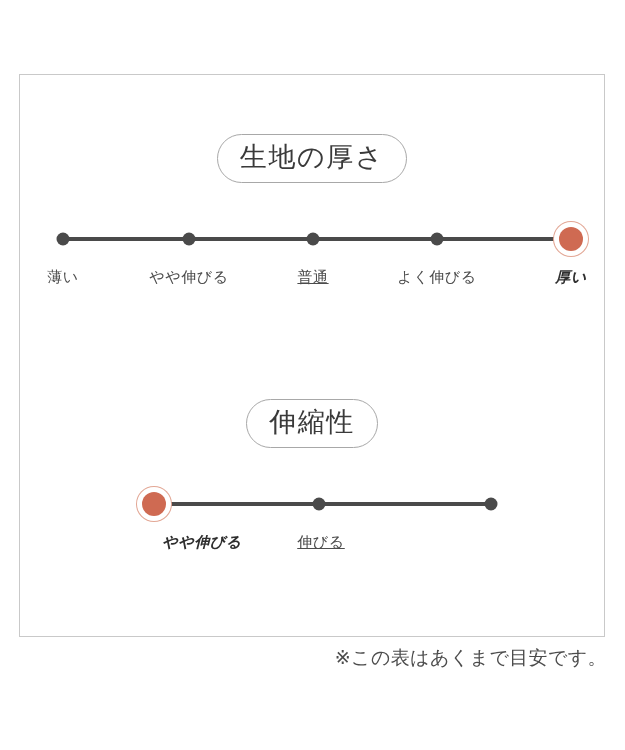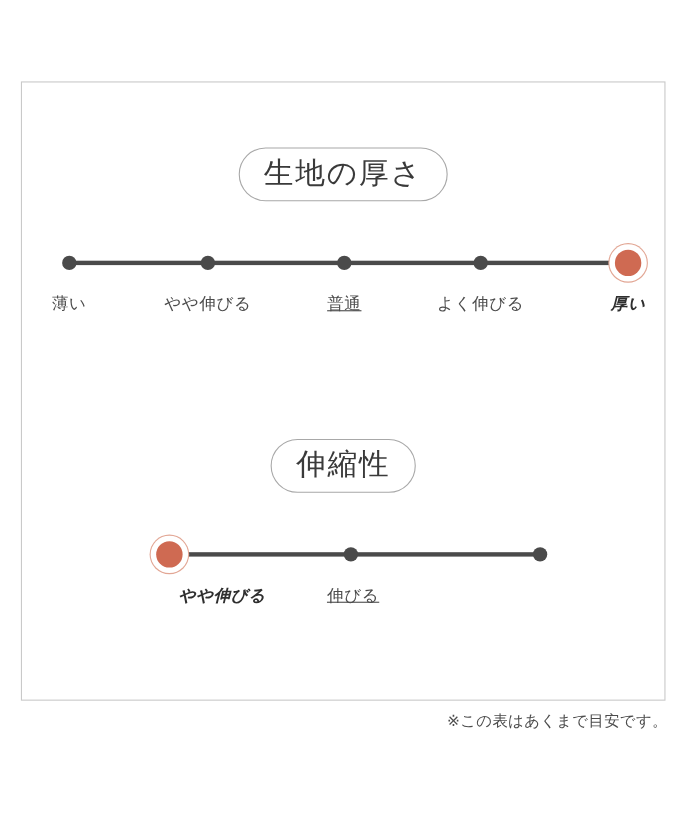--- a/index.html
+++ b/index.html
@@ -96,21 +96,21 @@
     font-weight: bold;
     color: #2e2e2e;
     font-style: italic;
   }
 
   
   .footnote {
     position: absolute;
     right: 18px;
     top: 648px;
-    font-size: 14px;
+    font-size: 19px;
     line-height: 1;
     color: #4c4c4c;
     letter-spacing: 0.02em;
     white-space: nowrap;
   }
 </style>
 </head>
 <body>
 
 <div class="spec-card">

